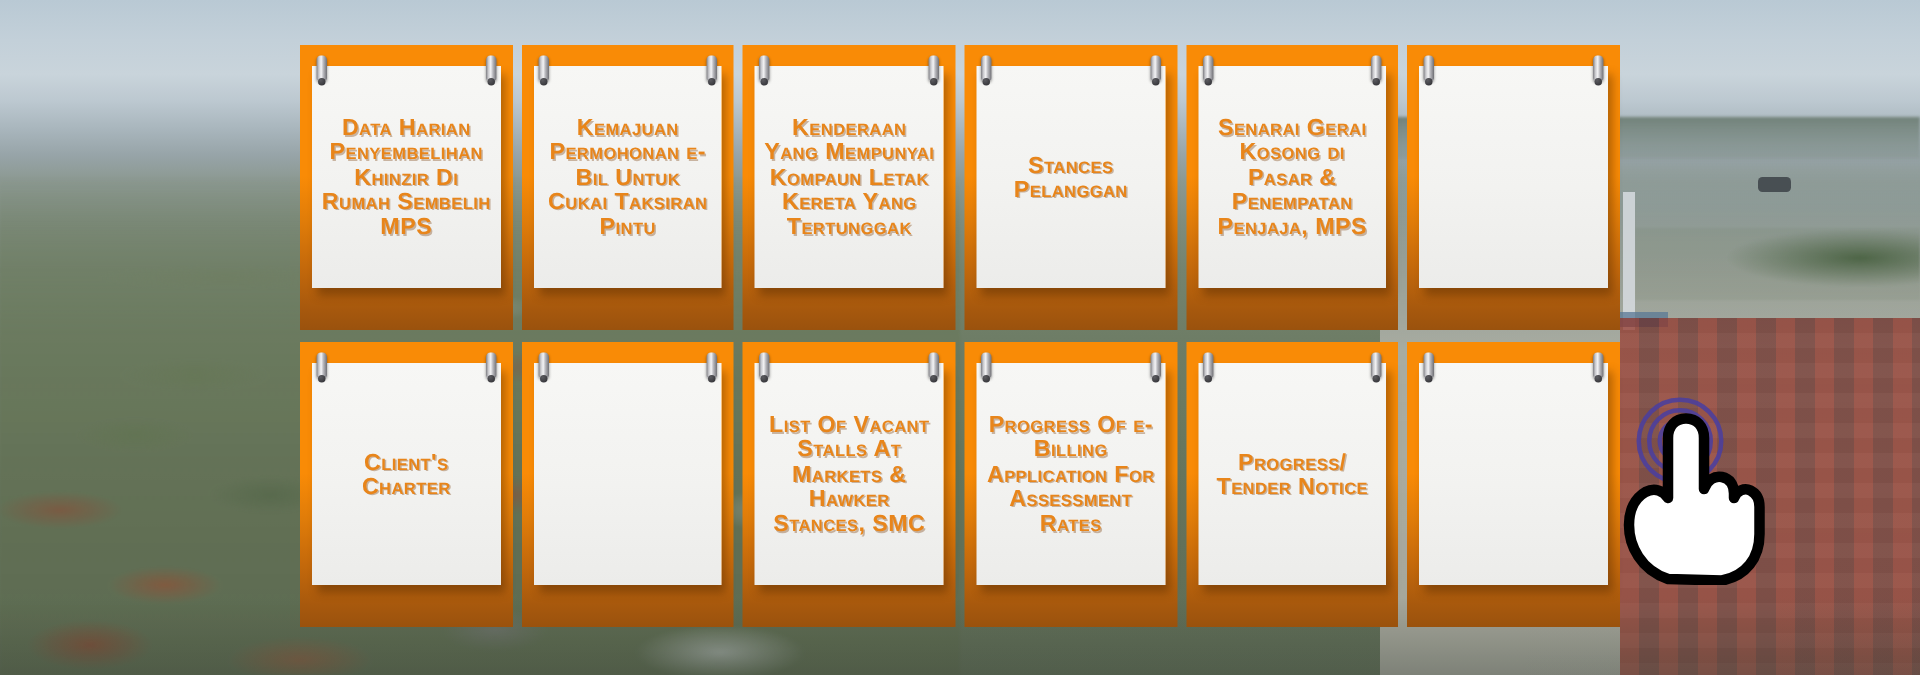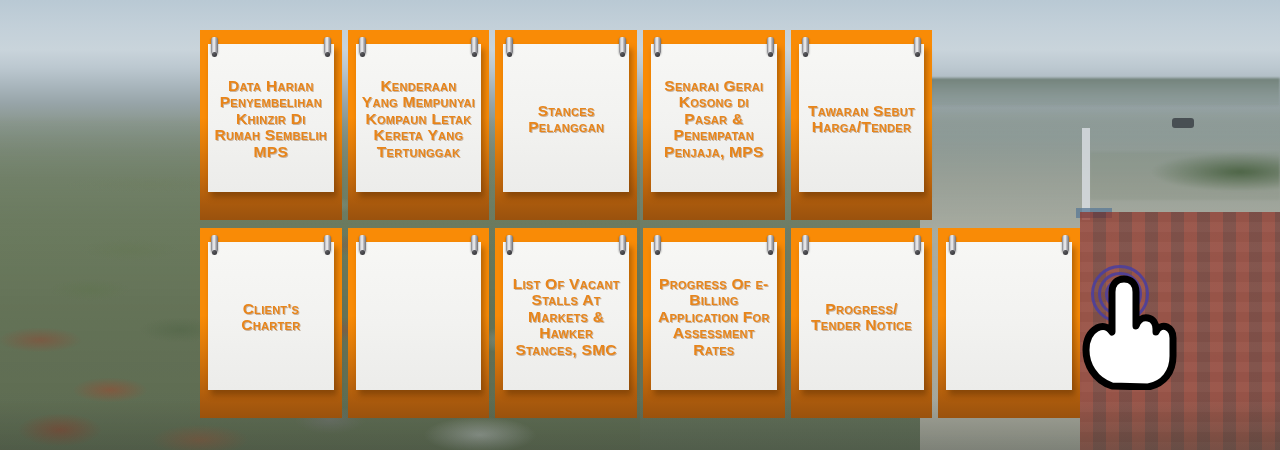--- a/index.html
+++ b/index.html
@@ -278,20 +278,27 @@
     <div class="row-wrap r1">
 
       <div class="panel row1">
         <div class="card">
           <span class="clip left"></span>
           <span class="clip right"></span>
           <div class="card-title">Data Harian Penyembelihan Khinzir Di Rumah Sembelih MPS</div>
         </div>
       </div>
 
+      <div class="panel row1">
+        <div class="card">
+          <span class="clip left"></span>
+          <span class="clip right"></span>
+          <div class="card-title">Kemajuan Permohonan e-Bil Untuk Cukai Taksiran Pintu</div>
+        </div>
+      </div>
 
       <div class="panel row1">
         <div class="card">
           <span class="clip left"></span>
           <span class="clip right"></span>
           <div class="card-title">Kenderaan Yang Mempunyai Kompaun Letak Kereta Yang Tertunggak</div>
         </div>
       </div>
 
       <div class="panel row1">
@@ -307,21 +314,20 @@
           <span class="clip left"></span>
           <span class="clip right"></span>
           <div class="card-title">Senarai Gerai Kosong di Pasar &amp; Penempatan Penjaja, MPS</div>
         </div>
       </div>
 
       <div class="panel row1">
         <div class="card">
           <span class="clip left"></span>
           <span class="clip right"></span>
-          <div class="card-title">Tawaran Sebut Harga/Tender</div>
         </div>
       </div>
 
     </div>
 
     <div class="row-wrap r2">
 
       <div class="panel row2">
         <div class="card">
           <span class="clip left"></span>

